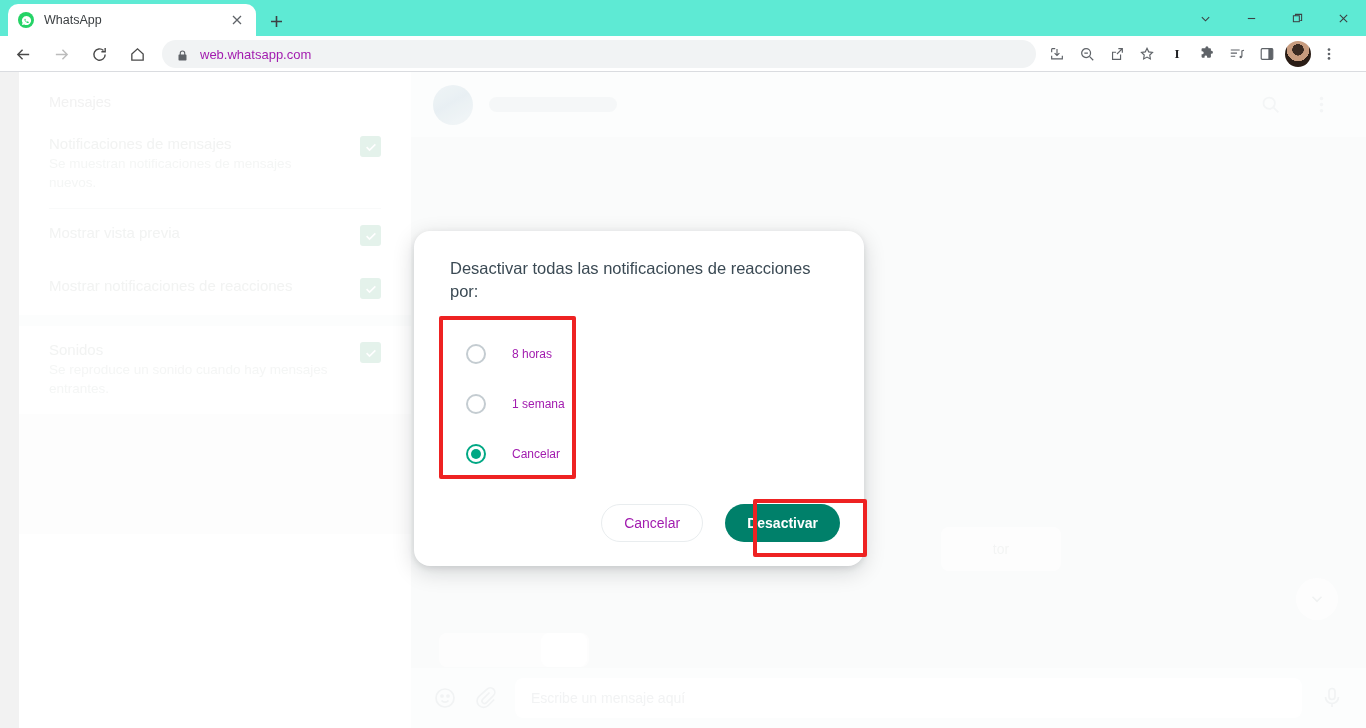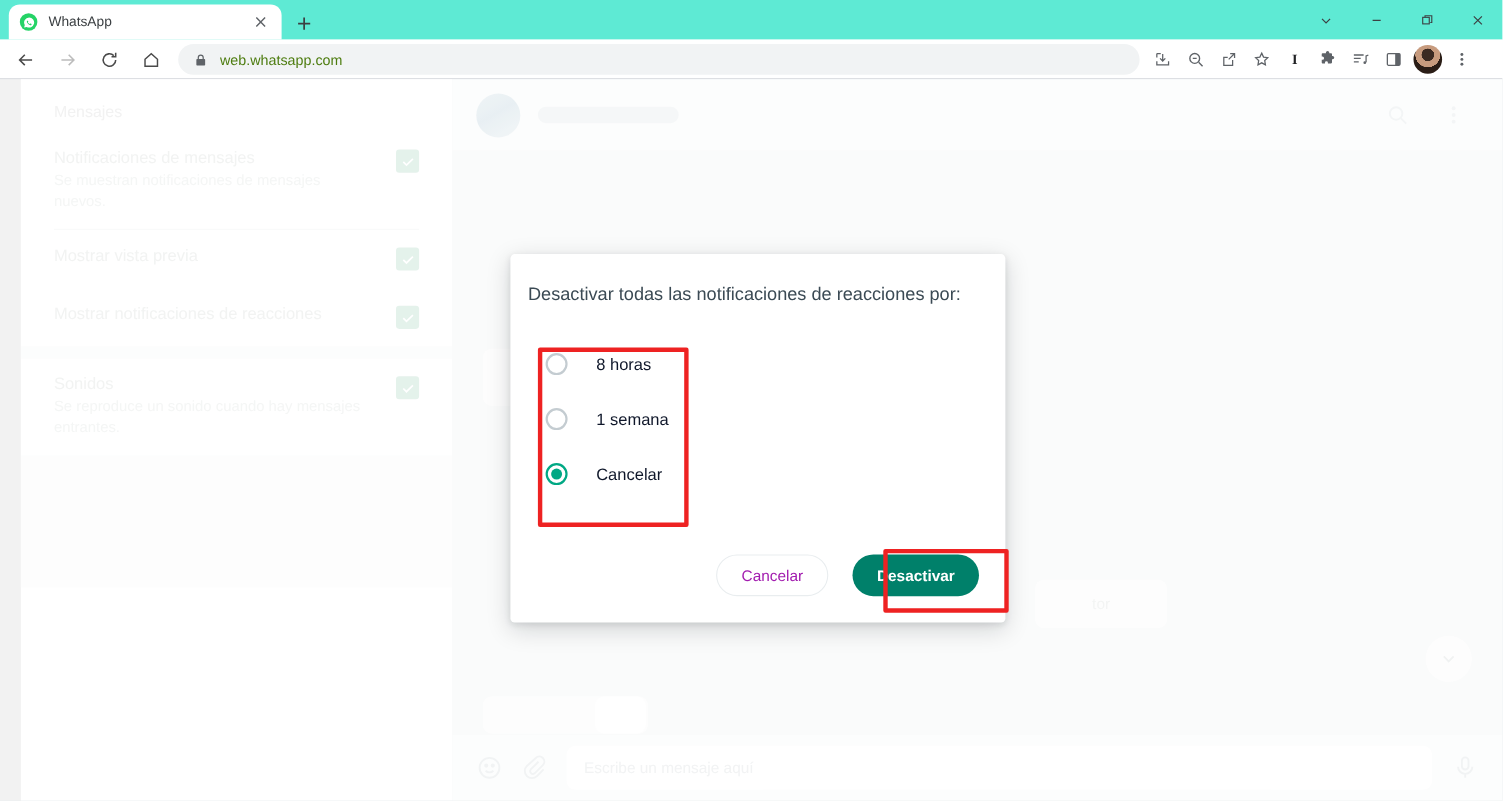--- a/index.html
+++ b/index.html
@@ -60,21 +60,21 @@
     color: #4a4a4a;
   }
   .nav-btn.disabled { color: #bcbcbc; }
   .omnibox {
     margin-left: 10px; height: 28px; flex: 1; max-width: 874px;
     background: #f1f3f4; border-radius: 14px;
     display: flex; align-items: center; padding: 0 14px;
   }
   .omnibox .lock { width: 13px; height: 13px; flex: none; color: #5f6368; }
   .omnibox .url {
-    margin-left: 11px; font-size: 13px; color: #4d7c0f;
+    margin-left: 11px; font-size: 13px; color: #a21caf;
     white-space: nowrap; overflow: hidden; text-overflow: ellipsis;
   }
   .tb-icons { display: flex; align-items: center; margin-left: 6px; }
   .tb-icon {
     width: 30px; height: 30px; display: flex; align-items: center;
     justify-content: center; color: #5f6368; flex: none;
   }
   .tb-icon.letter {
     font-weight: bold; font-size: 13px; color: #202124;
     font-family: "Liberation Serif", serif;
@@ -194,45 +194,45 @@
     border-radius: 8px; display: flex; align-items: center; padding: 0 16px;
   }
   .cf-input .ph { font-size: 14px; color: #eceeef; }
 
   
   .modal-backdrop {
     position: absolute; left: 0; top: 0; width: 1366px; height: 656px;
     background: rgba(255,255,255,0.30);
   }
   .modal {
-    position: absolute; left: 464px; top: 159px; width: 450px; height: 335px;
-    background: #ffffff; border-radius: 4px;
+    position: absolute; left: 414px; top: 159px; width: 450px; height: 335px;
+    background: #ffffff; border-radius: 16px;
     box-shadow: 0 6px 22px rgba(11,20,26,0.16), 0 2px 6px rgba(11,20,26,0.10);
-    padding: 26px 16px 0;
+    padding: 26px 36px 0;
   }
   .modal-title {
     font-size: 16.5px; line-height: 23px; color: #3b4a54;
     font-weight: 400; padding-right: 14px;
   }
   .radio-group { margin-top: 26px; padding-left: 16px; }
   .radio-row {
     display: flex; align-items: center; height: 50px;
   }
   .radio-dot {
     width: 20px; height: 20px; border-radius: 50%; flex: none;
     border: 2px solid #c4ccd1; background: #ffffff; position: relative;
   }
   .radio-row.selected .radio-dot {
     border-color: #00a884;
   }
   .radio-row.selected .radio-dot::after {
     content: ""; position: absolute; left: 3px; top: 3px;
     width: 10px; height: 10px; border-radius: 50%; background: #00a884;
   }
-  .radio-label { margin-left: 26px; font-size: 15px; color: #0f172a; }
+  .radio-label { margin-left: 26px; font-size: 12px; color: #a21caf; }
 
   .hl-box {
     position: absolute; border: 4px solid #ee2222; border-radius: 2px;
     pointer-events: none;
   }
   .hl-radios { left: 25px; top: 85px; width: 137px; height: 163px; }
   .hl-mute  { left: 339px; top: 268px; width: 114px; height: 58px; }
 
   .modal-footer {
     position: absolute; right: 24px; bottom: 24px;

